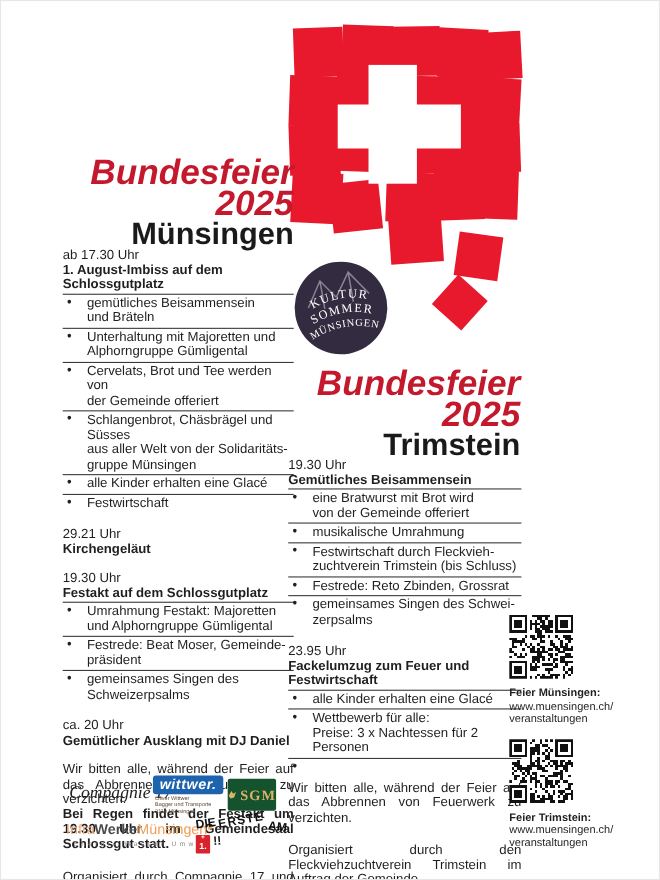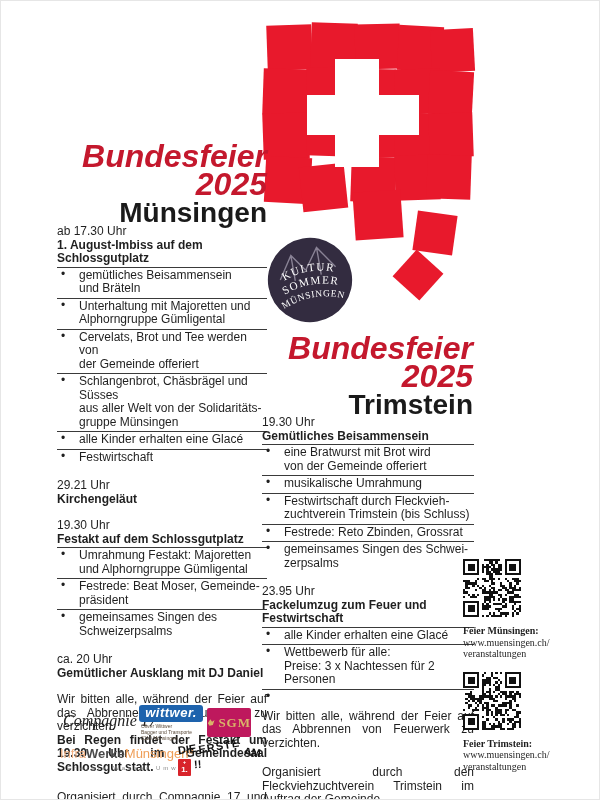--- a/index.html
+++ b/index.html
@@ -36,32 +36,32 @@
   ul.bullets li:last-child{border-bottom:none;}
   ul.bullets li::before{content:"\2022";position:absolute;left:4px;top:0px;}
   .para{margin:13px 0 0;text-align:justify;}
   .para.tight{margin-top:0;}
   .para.bold{font-weight:bold;}
 
   
   .qr-col{position:absolute;left:462px;top:558px;width:94px;}
   .qr{width:58px;height:58px;}
   .qr svg{display:block;}
-  .qrcap{margin-top:8px;font-size:10px;line-height:11.5px;font-family:Liberation Serif, serif;}
+  .qrcap{margin-top:8px;font-size:10px;line-height:11.5px;}
   .qrlabel{font-weight:bold;}
   .qrblock + .qrblock{margin-top:12px;}
 
   
   .compagnie{position:absolute;left:62px;top:713px;font-family:"Liberation Serif",serif;
              font-style:italic;font-size:16px;color:#222;}
   .wittwer{position:absolute;left:138px;top:704px;width:64px;}
   .wittwer-box{background:#1e63ad;color:#fff;font-style:italic;font-weight:bold;font-size:13px;
                text-align:center;padding:1px 2px 2px;border-radius:3px;letter-spacing:0.5px;}
   .wittwer-sub{font-size:5px;line-height:6px;color:#5a4a3a;margin-top:1px;padding-left:2px;}
-  .sgm{position:absolute;left:206px;top:707px;width:44px;height:29px;background:#be185d;border-radius:2px;
+  .sgm{position:absolute;left:206px;top:707px;width:44px;height:29px;background:#14532d;border-radius:2px;
        display:flex;align-items:center;justify-content:space-between;gap:3px;}
   .sgm-text{color:#d9b469;font-weight:bold;font-size:13px;font-family:"Liberation Serif",serif;letter-spacing:1px;}
   .iwm{position:absolute;left:59px;top:746px;width:134px;font-size:13px;line-height:13px;}
   .iwm-infra{color:#f2b183;}
   .iwm-werke{color:#4b4b4b;font-weight:bold;}
   .iwm-muen{color:#ef9e57;}
   .iwm-star{color:#ef9e57;font-weight:bold;font-size:12px;}
   .iwm-sub{font-size:6px;letter-spacing:3px;color:#8a8a8a;text-align:right;margin-top:1px;}
   .erste{position:absolute;left:177px;top:742px;width:90px;font-weight:bold;font-size:11px;color:#111;}
   .erste .w{display:inline-block;}

